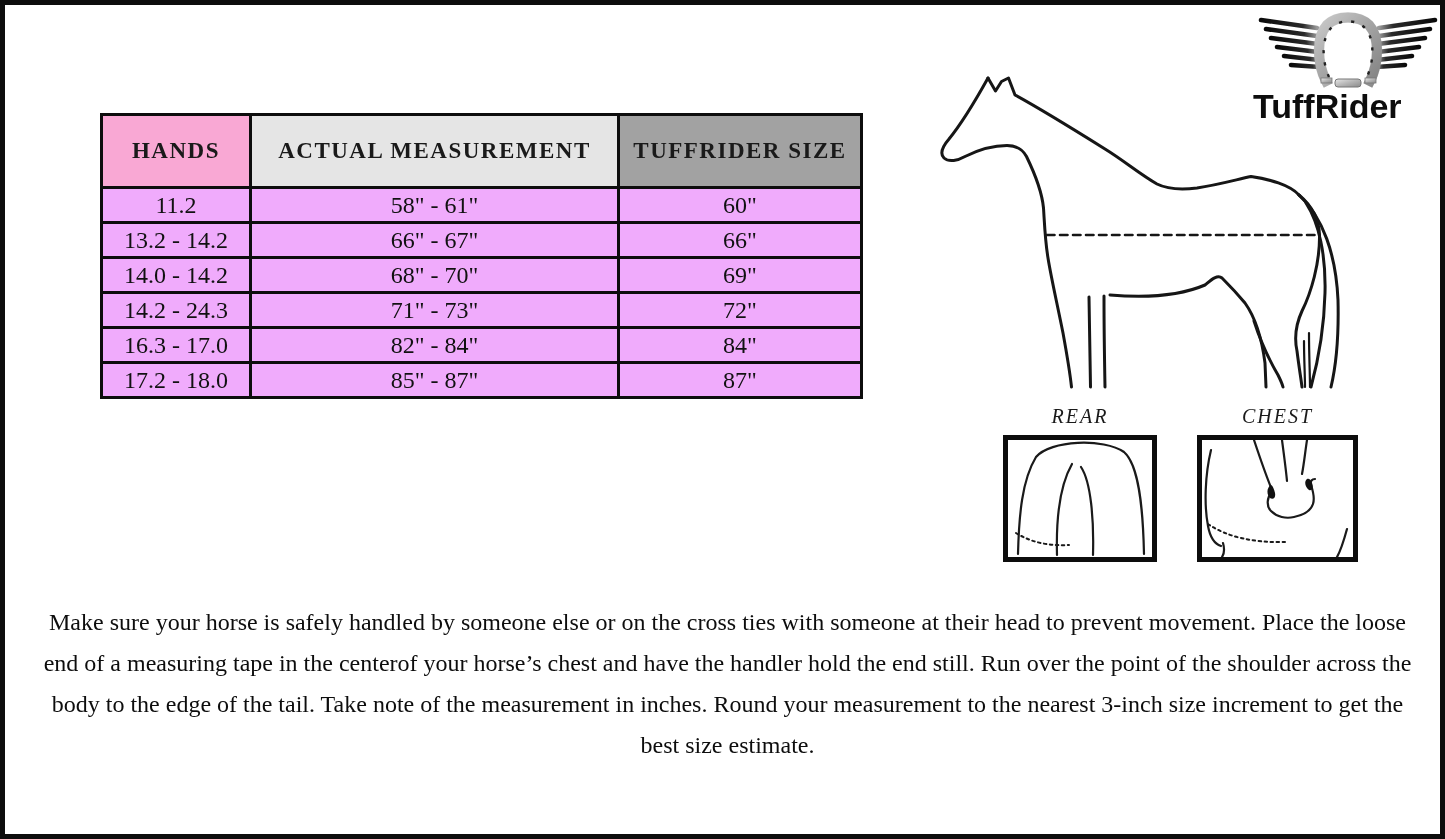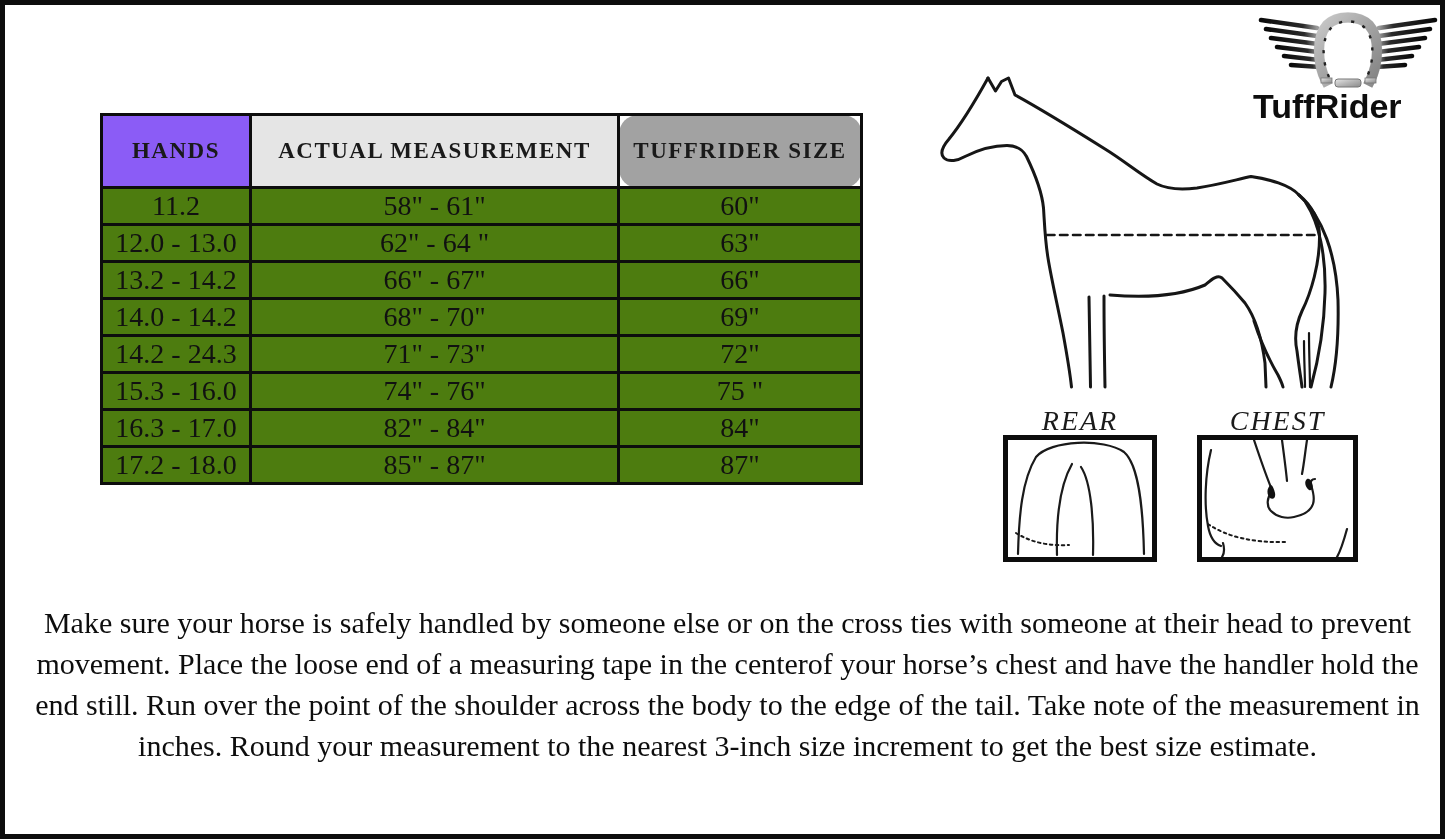--- a/index.html
+++ b/index.html
@@ -29,117 +29,107 @@
     font-size:23px;
     font-weight:bold;
     letter-spacing:1.5px;
     color:#1a1a1a;
     text-align:center;
     vertical-align:middle;
   }
   .size-table td{
     height:30px;
     border:3px solid #0d0d0d;
-    font-size:28px;
+    font-size:24px;
     text-align:center;
     vertical-align:middle;
-    background:#4d7c0f;
+    background:#f0abfc;
     padding:1px 2px;
   }
   
   .logo{position:absolute;left:1248px;top:4px;width:190px;text-align:left;}
   .logo-mark{display:block;margin:0 auto;}
   .logo-word{
     font-family:"Liberation Sans", sans-serif;
     font-weight:bold;
     font-size:34px;
     letter-spacing:0px;
     color:#0d0d0d;
     margin-top:-6px;
     white-space:nowrap;
   }
   
   .horse-svg{position:absolute;left:900px;top:40px;}
   
   .view-label{
     position:absolute;
     font-style:italic;
-    font-size:28px;
+    font-size:20px;
     letter-spacing:2px;
     text-align:center;
     color:#1a1a1a;
   }
   .rear-label{left:998px;top:400px;width:154px;}
   .chest-label{left:1192px;top:400px;width:161px;}
   .view-box{
     position:absolute;
     border:5px solid #0d0d0d;
     background:#fff;
     box-sizing:border-box;
   }
   .rear-box{left:998px;top:430px;width:154px;height:127px;}
   .chest-box{left:1192px;top:430px;width:161px;height:127px;}
   
   .instructions{
     position:absolute;
     left:28px;top:597px;width:1389px;
-    font-size:30px;
+    font-size:24px;
     line-height:41px;
     text-align:center;
     color:#0d0d0d;
   }
 </style>
 </head>
 <body>
 
 <div class="page">
 
   <table class="size-table">
     <colgroup>
         <col class="c1">
         <col class="c2">
         <col class="c3">
       </colgroup>
     <thead>
       <tr>
-        <th style="background: #8b5cf6;">HANDS</th>
+        <th style="background: #f9a8d4;">HANDS</th>
         <th style="background: #e5e5e5;">ACTUAL MEASUREMENT</th>
-        <th style="background: rgb(162, 162, 162); border-radius: 19px;">TUFFRIDER SIZE</th>
+        <th style="background: rgb(162, 162, 162);">TUFFRIDER SIZE</th>
       </tr>
     </thead>
     <tbody>
         <tr>
           <td>11.2</td>
           <td>58" - 61"</td>
           <td>60"</td>
         </tr>
         <tr>
-          <td>12.0 - 13.0</td>
-          <td>62" - 64 "</td>
-          <td>63"</td>
-        </tr>
-        <tr>
           <td>13.2 - 14.2</td>
           <td>66" - 67"</td>
           <td>66"</td>
         </tr>
         <tr>
           <td>14.0 - 14.2</td>
           <td>68" - 70"</td>
           <td>69"</td>
         </tr>
         <tr>
           <td>14.2 - 24.3</td>
           <td>71" - 73"</td>
           <td>72"</td>
-        </tr>
-        <tr>
-          <td>15.3 - 16.0</td>
-          <td>74" - 76"</td>
-          <td>75 "</td>
         </tr>
         <tr>
           <td>16.3 - 17.0</td>
           <td>82" - 84"</td>
           <td>84"</td>
         </tr>
         <tr>
           <td>17.2 - 18.0</td>
           <td>85" - 87"</td>
           <td>87"</td>

